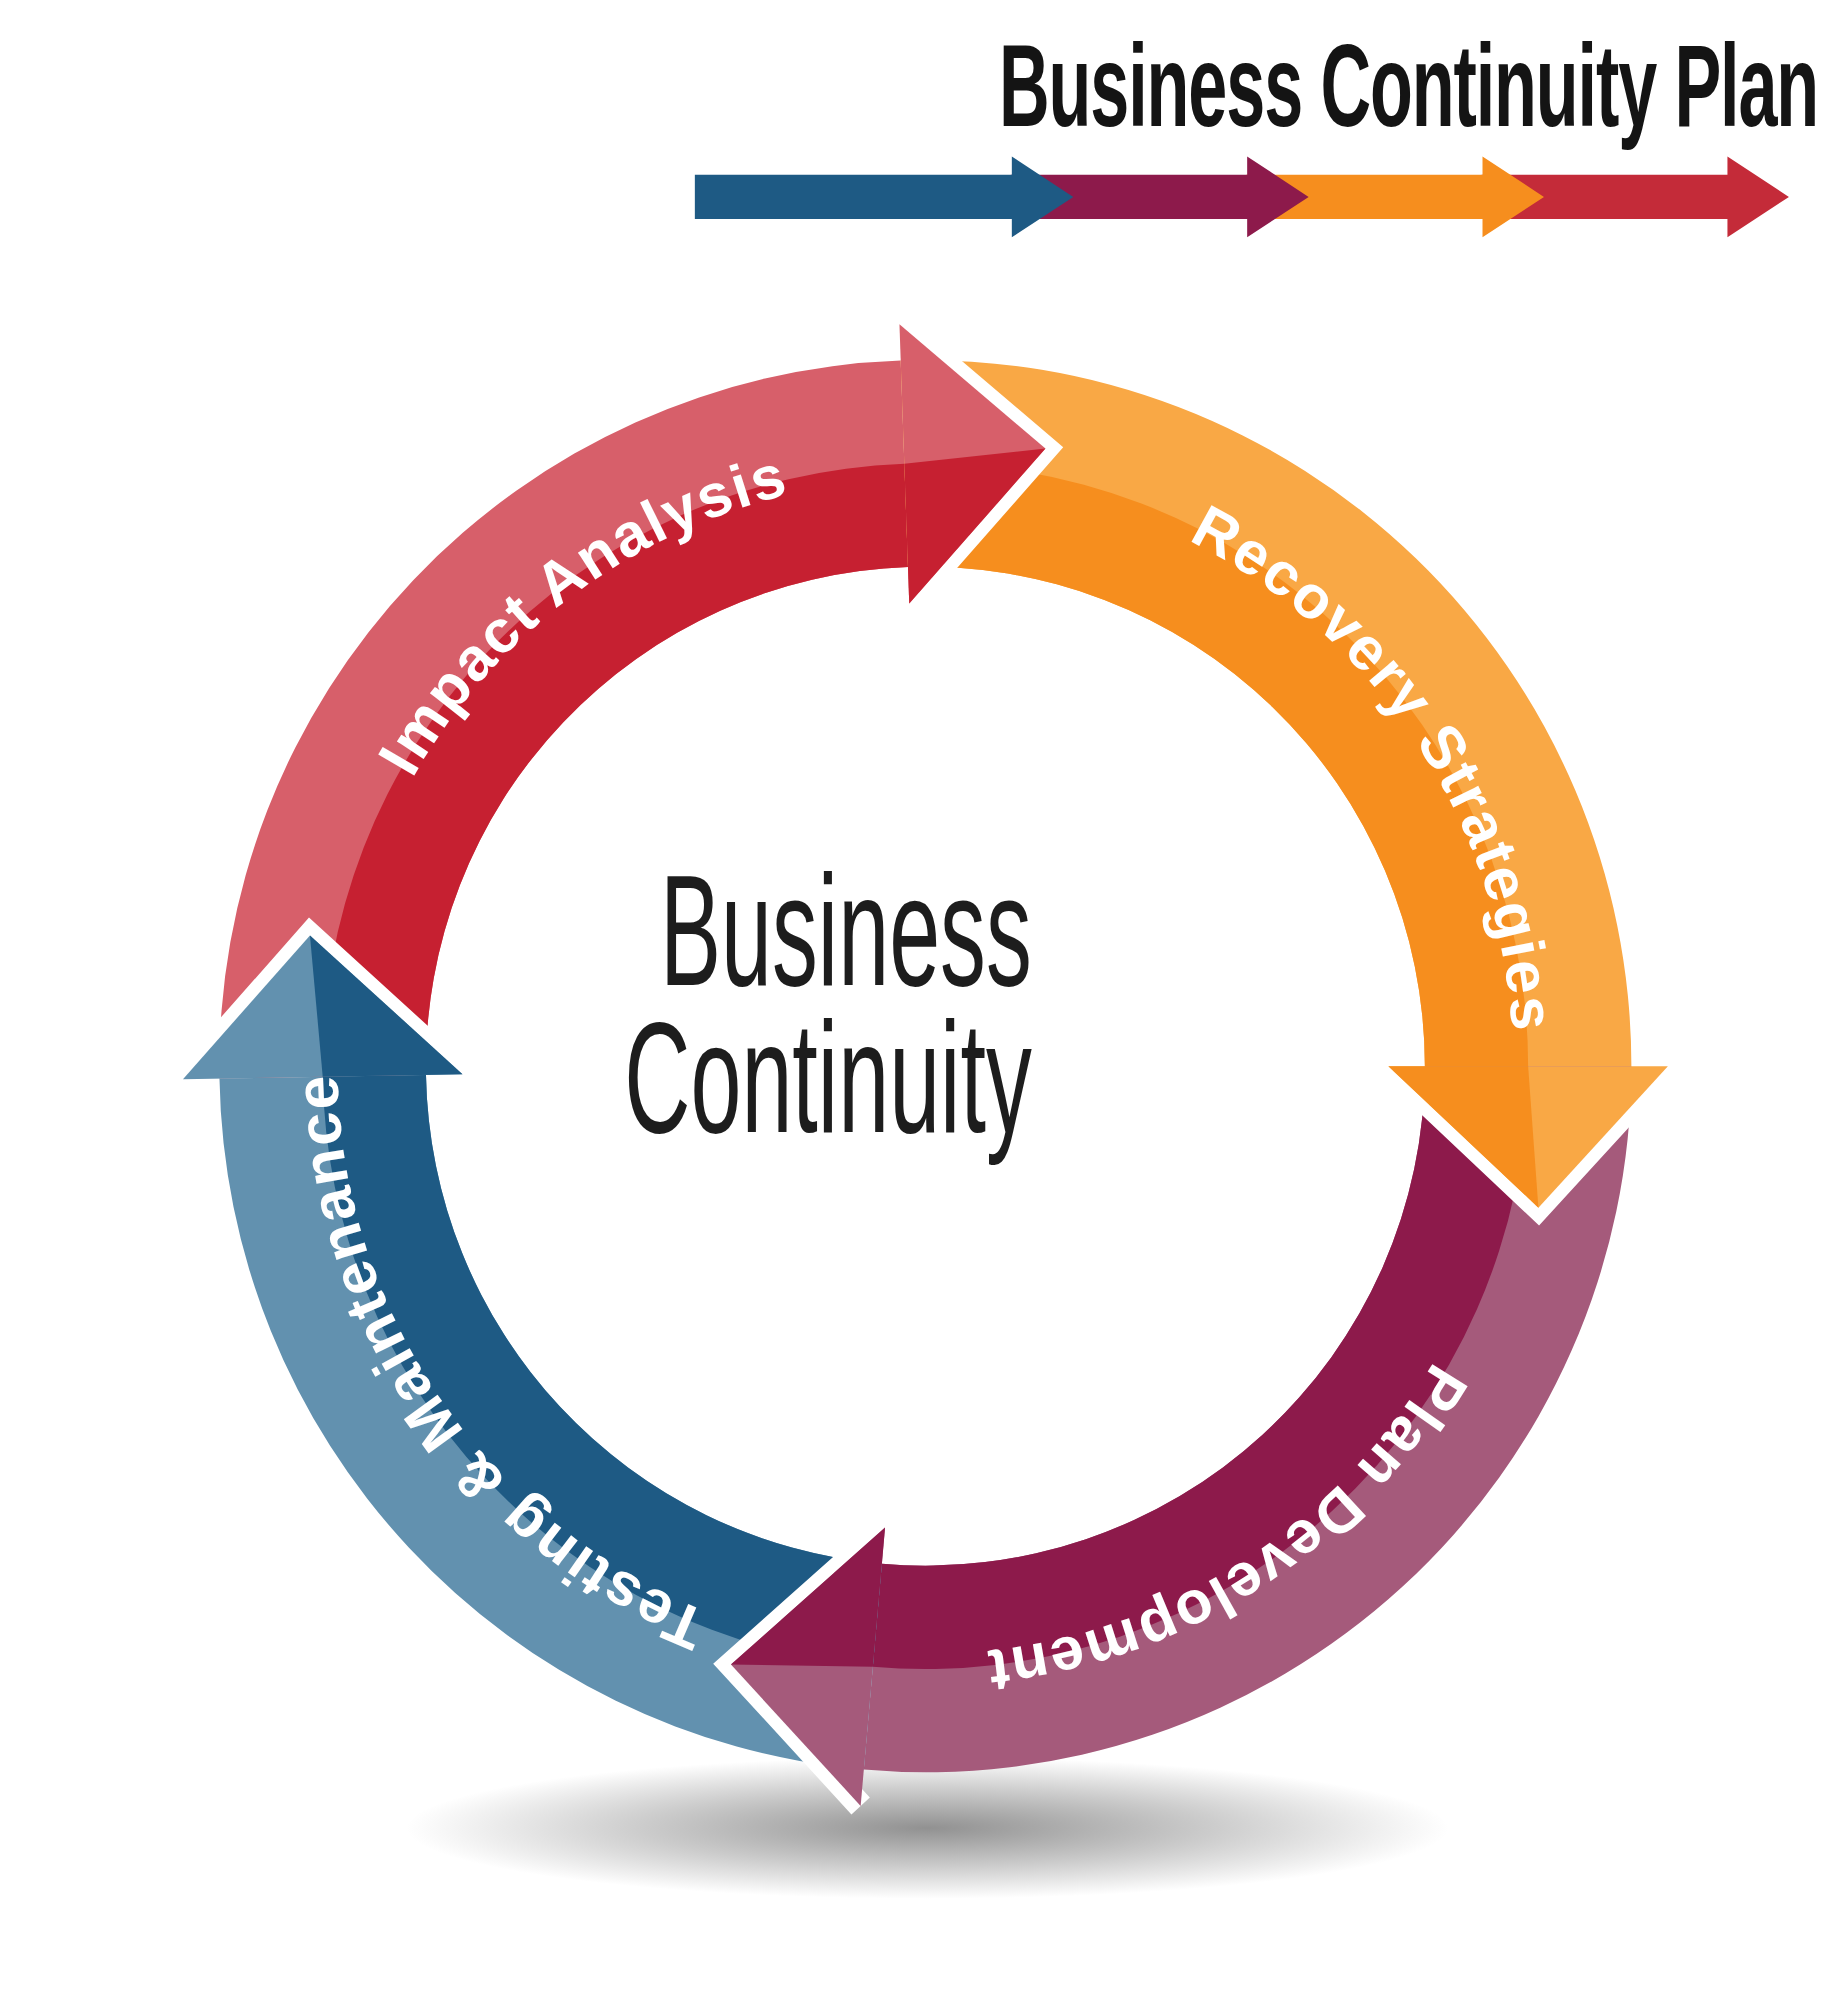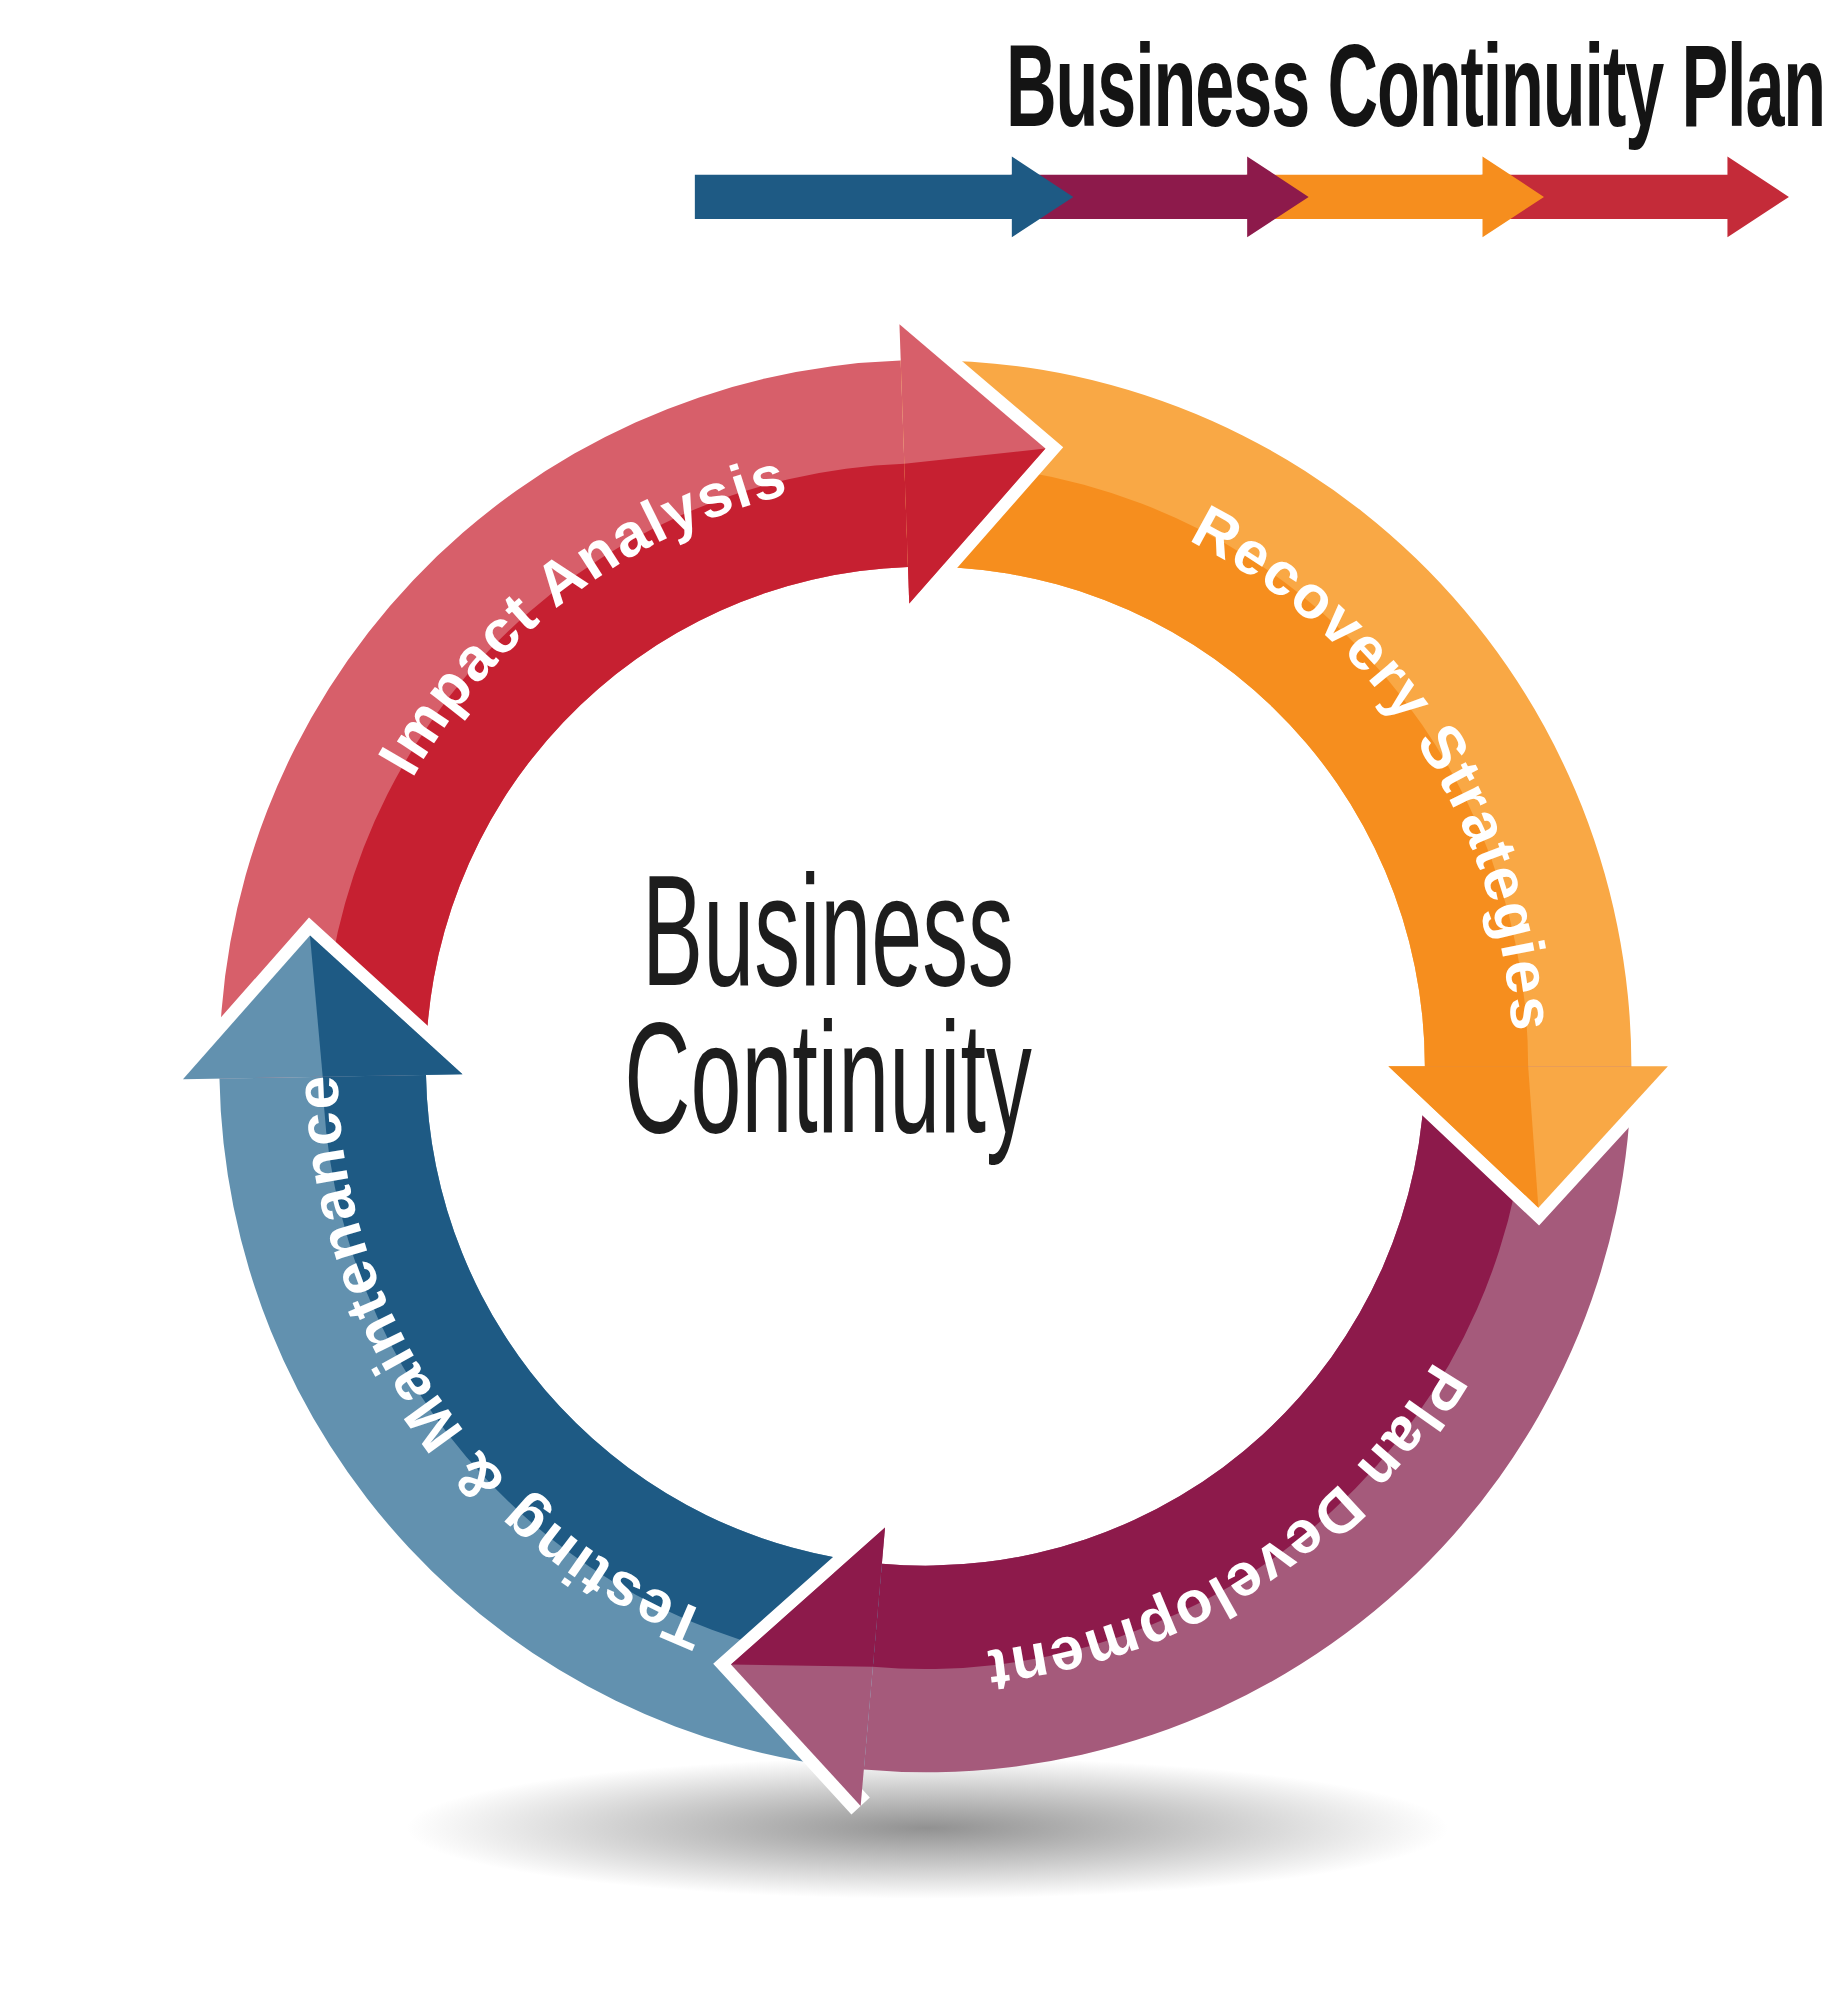--- a/index.html
+++ b/index.html
@@ -1,37 +1,37 @@
 <!DOCTYPE html>
 <html><head>
 <meta charset="utf-8">
 <style>
   html,body{margin:0;padding:0;background:#ffffff;}
   .stage{
     position:relative;width:1845px;height:1997px;overflow:hidden;
     background:#ffffff;font-family:"Liberation Sans",sans-serif;
   }
   .page-title{
-    position:absolute;top:25px;right:20px;height:125px;
+    position:absolute;top:25px;right:27px;height:125px;
     font-size:117px;font-weight:bold;color:#141414;line-height:1.04;
     text-align:right;white-space:nowrap;
   }
   .page-title .squeeze{
     display:inline-block;transform:scaleX(0.60);transform-origin:100% 50%;
     letter-spacing:-1.9px;
   }
   .ground-shadow{
     position:absolute;left:183px;top:1727px;width:1489px;height:202px;
     background:radial-gradient(ellipse 50% 50% at 50% 50%,
       rgba(55,55,55,0.55) 0%, rgba(95,95,95,0.32) 38%, rgba(255,255,255,0) 70%);
   }
   .ring-svg{position:absolute;left:0;top:0;width:1845px;height:1997px;}
   .center-label{
     position:absolute;left:828px;top:857px;transform:translateX(-50%);
-    text-align:center;color:#1d1d1d;font-size:158px;line-height:0.93;
+    text-align:right;color:#1d1d1d;font-size:158px;line-height:0.93;
     white-space:nowrap;
   }
   .center-label .squeeze{
     display:inline-block;transform:scaleX(0.58);transform-origin:50% 0;
     font-weight:400;
   }
   .seg-label{
     font-family:"Liberation Sans",sans-serif;font-size:63px;font-weight:bold;
     fill:#ffffff;letter-spacing:2px;
   }

